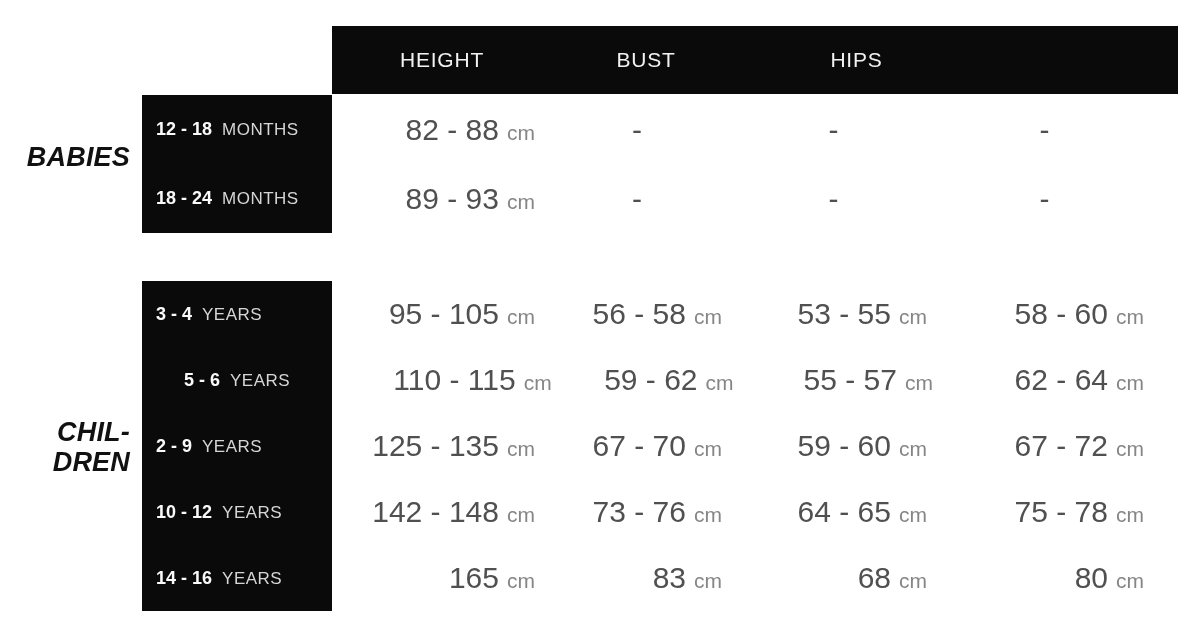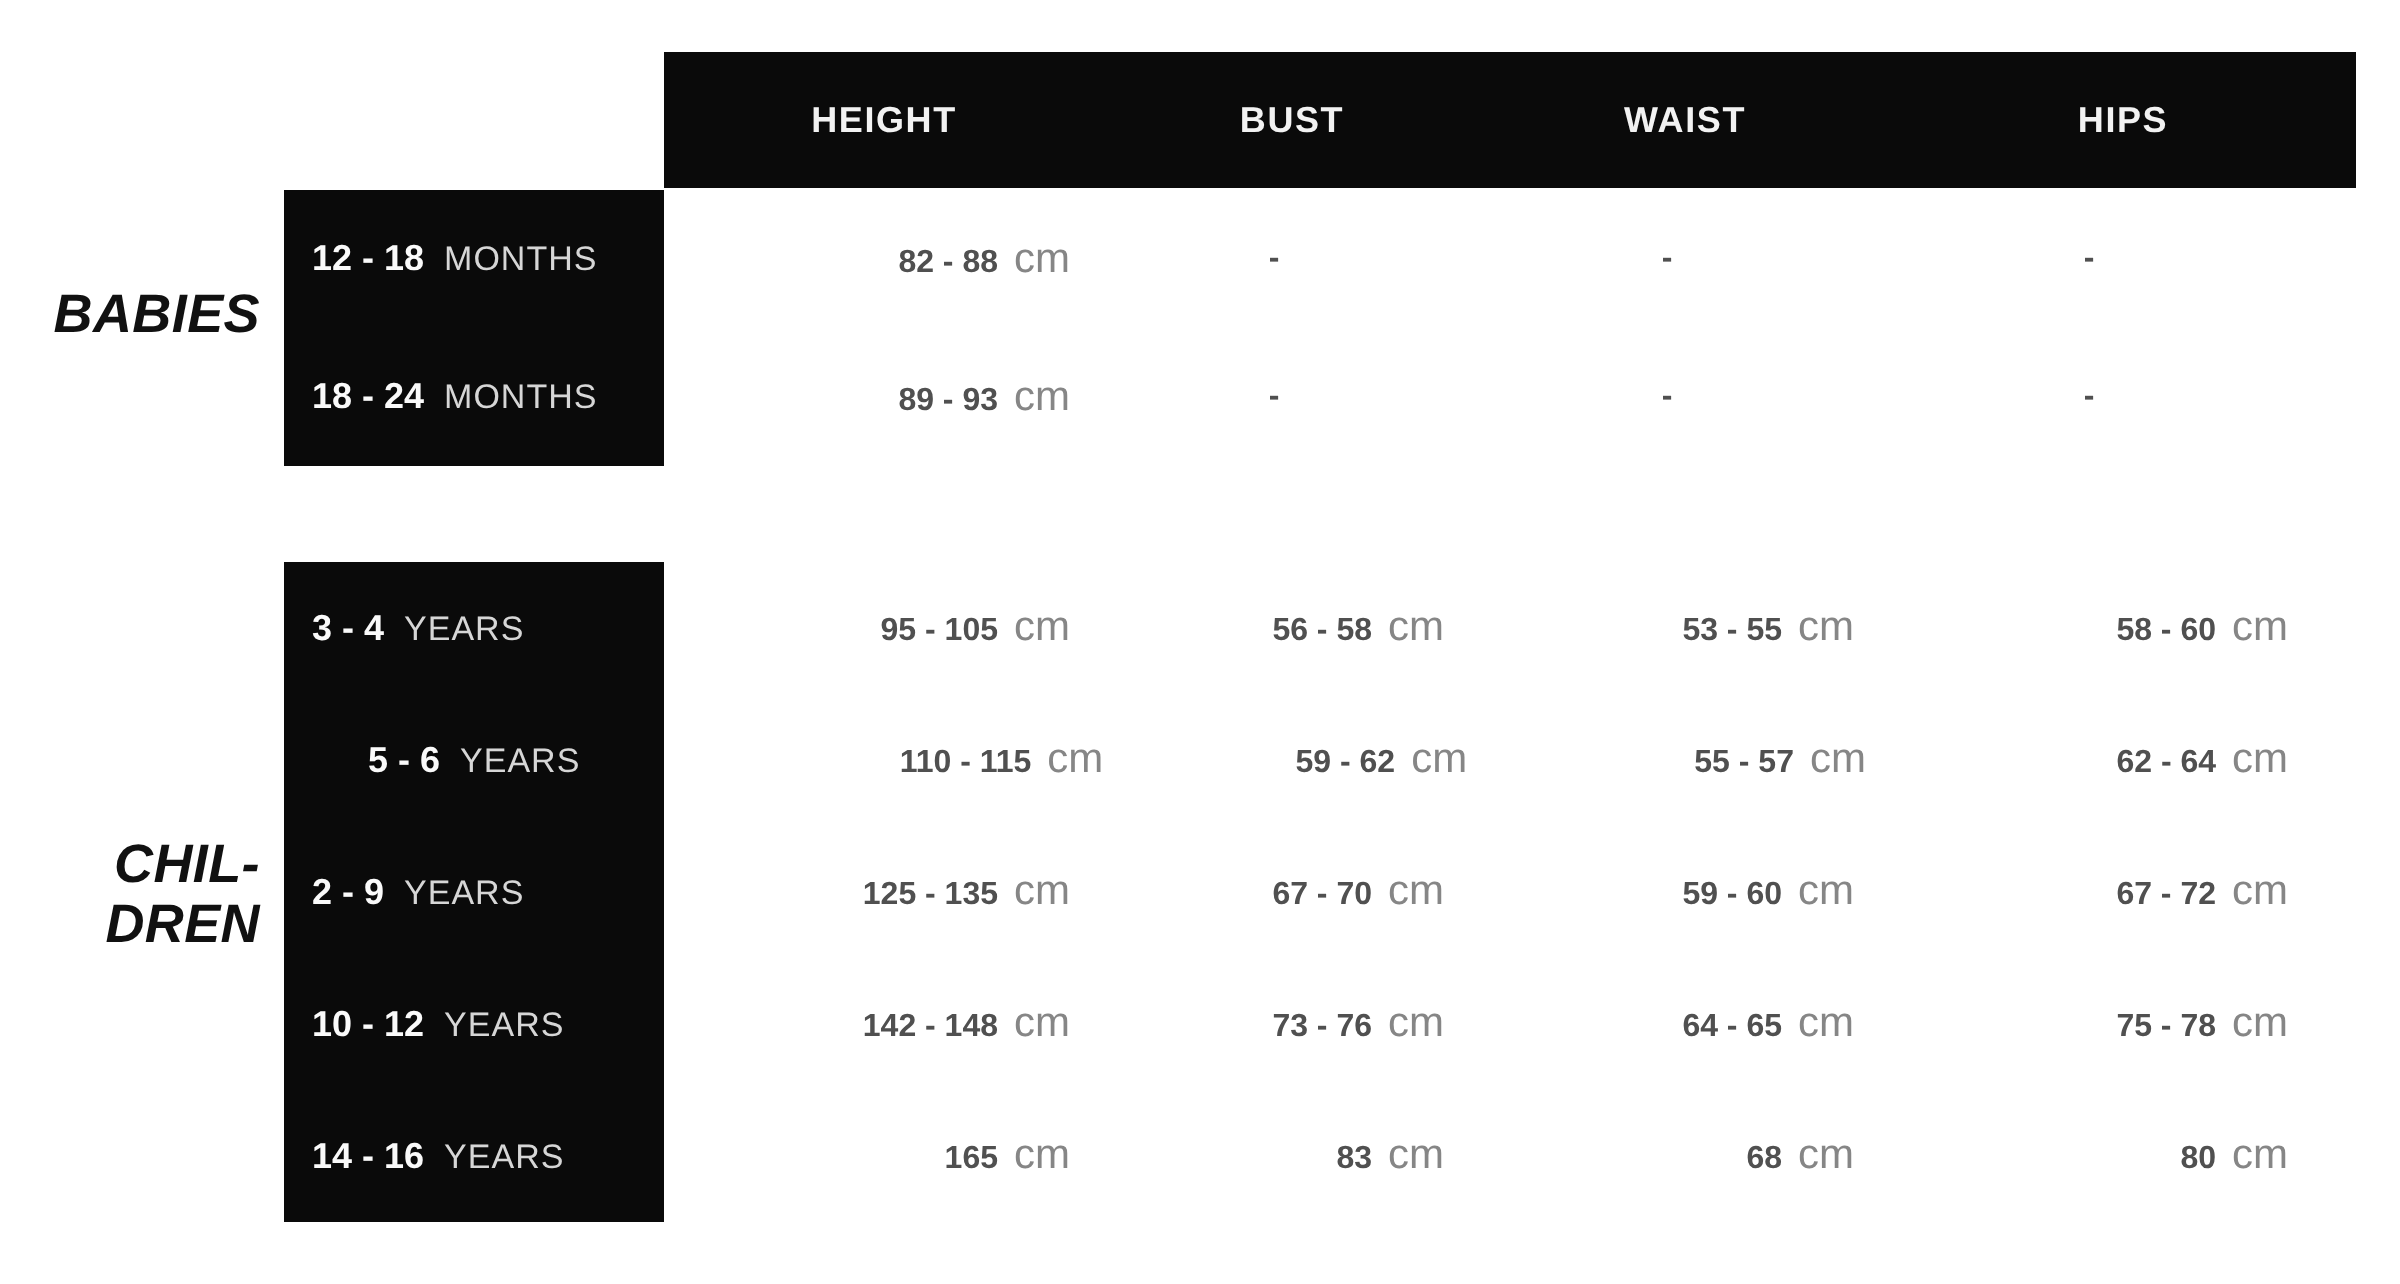--- a/index.html
+++ b/index.html
@@ -12,21 +12,21 @@
     position:relative; width:1200px; height:642px; background:var(--bg);
     font-family:"Liberation Sans","DejaVu Sans",sans-serif; overflow:hidden;
   }
   
   .header-bar{
     position:absolute; left:332px; top:26px; width:846px; height:68px;
     background:var(--ink); display:flex; align-items:stretch;
   }
   .hcol{
     display:flex; align-items:center; justify-content:center;
-    color:var(--header); font-size:18px; letter-spacing:0.8px; font-weight:700;
+    color:var(--header); font-size:21px; letter-spacing:0.8px; font-weight:400;
   }
   .hc1{width:220px;} .hc2{width:188px;} .hc3{width:205px;} .hc4{width:233px;}
   
   .size-box{position:absolute; left:142px; width:190px; background:var(--ink);}
   .box-babies{top:95px; height:138px;}
   .box-children{top:281px; height:330px;}
   
   .group-label{
     position:absolute; left:0; width:130px; text-align:right;
     font-style:italic; font-weight:700; font-size:27px; line-height:30px;
@@ -41,33 +41,32 @@
   }
   .sv{font-size:18px; font-weight:700; color:var(--label-value);}
   .su{font-size:17px; font-weight:400; color:var(--label-unit); margin-left:10px; letter-spacing:0.5px;text-align:center;}
   .su:empty{display:none;}
   .cell{display:flex; align-items:baseline; justify-content:flex-end; white-space:nowrap;}
   .c1{width:220px; padding-right:17px;}
   .c2{width:188px; padding-right:18px;}
   .c3{width:205px; padding-right:18px;}
   .c4{width:233px; padding-right:34px;}
   .cell.dash{justify-content:center;}
-  .v{font-size:16px; font-weight:700; color:var(--value);}
+  .v{font-size:30px; font-weight:400; color:var(--value);}
   .u{font-size:21px; font-weight:400; color:var(--unit); margin-left:8px;}
   .u:empty{display:none;}
 </style>
 </head>
 <body>
 
 <div class="canvas">
 
   <div class="header-bar">
     <div class="hcol hc1">HEIGHT</div>
     <div class="hcol hc2">BUST</div>
-    <div class="hcol hc3">WAIST</div>
     <div class="hcol hc4">HIPS</div>
   </div>
 
   <div class="size-box box-babies"></div>
   <div class="size-box box-children"></div>
 
   <div class="group-label gl-babies">
     <div>BABIES</div>
     <div></div>
   </div>

